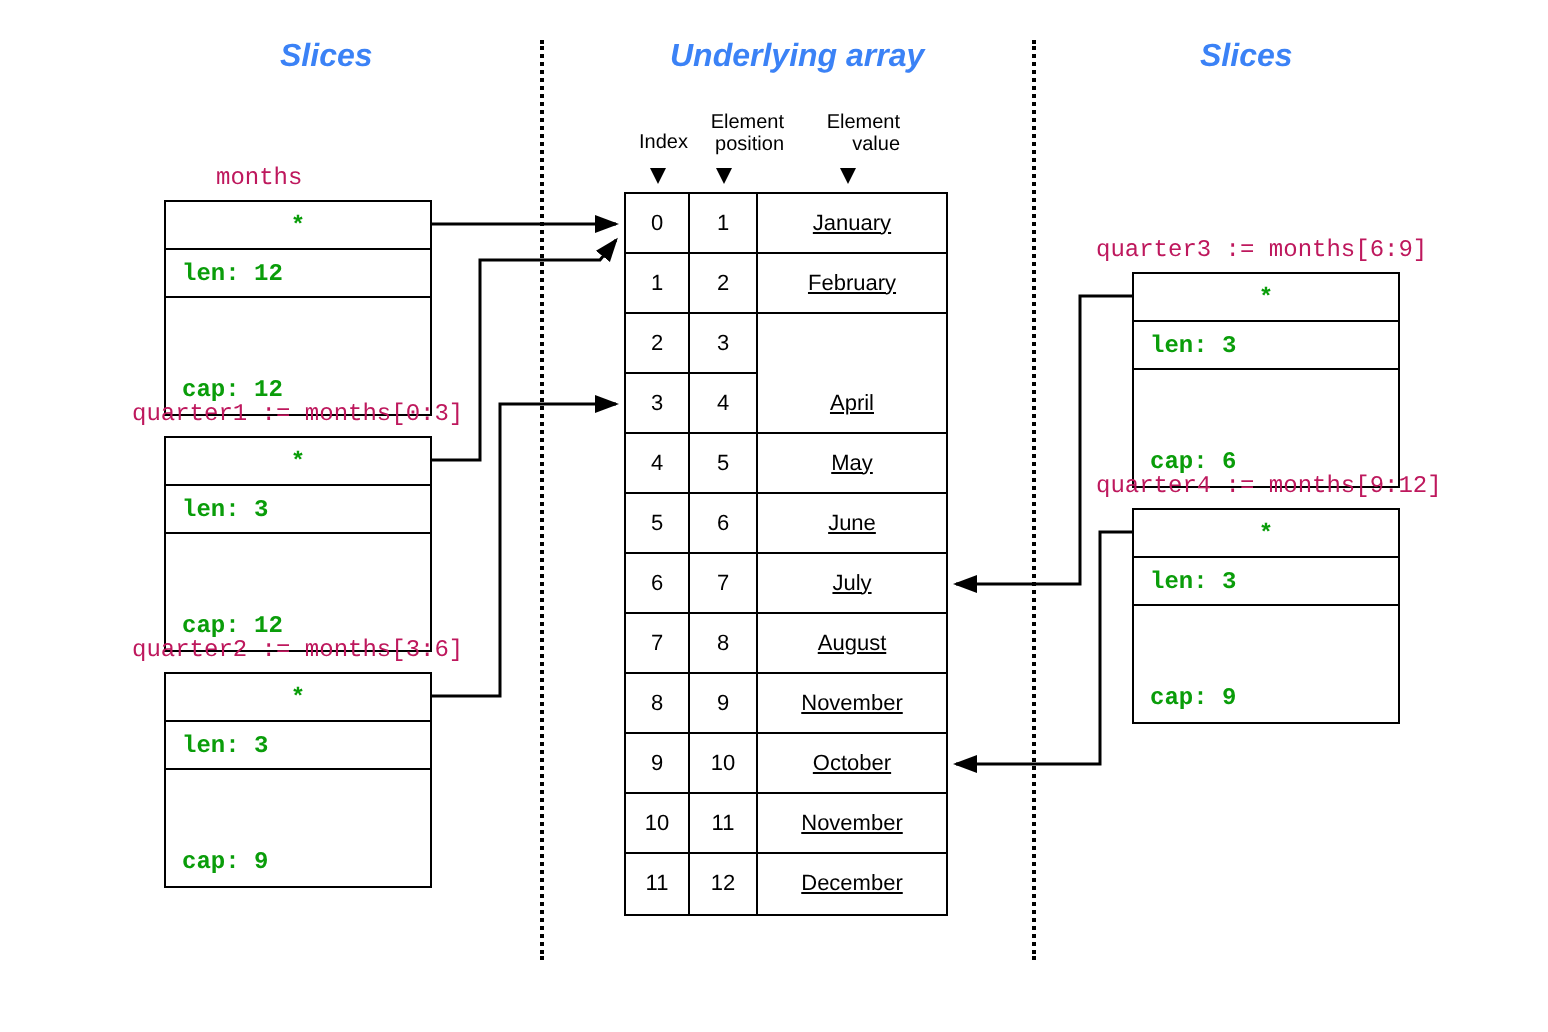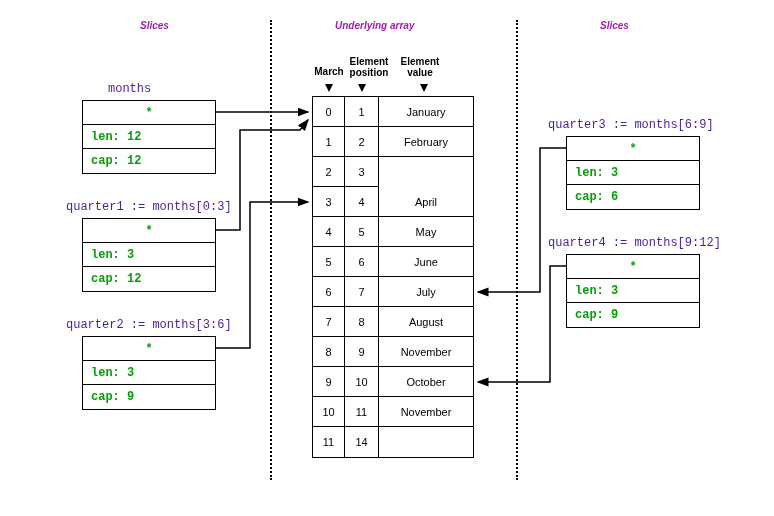--- a/index.html
+++ b/index.html
@@ -10,54 +10,54 @@
     font-size: 11px;
     background: #fff;
     width: 774px;
     height: 516px;
     position: relative;
   }
   .heading {
     position: absolute;
     font-style: italic;
     font-weight: bold;
-    font-size: 10px;
-    color: #a21caf;
+    font-size: 16px;
+    color: #3b82f6;
   }
   .col-label {
     position: absolute;
-    font-weight: bold;
+    font-weight: normal;
     font-size: 10px;
     color: #000;
-    text-align: center;
+    text-align: right;
   }
   .slice-label {
     position: absolute;
     font-family: "Courier New", monospace;
     font-size: 12px;
-    color: #4c1d95;
+    color: #be185d;
     white-space: nowrap;
   }
   .slice-box {
     position: absolute;
     width: 134px;
     border: 1.5px solid #000;
   }
   .slice-row {
     height: 24px;
     border-bottom: 1.5px solid #000;
     padding: 0 8px;
     display: flex;
     align-items: center;
     font-family: "Courier New", monospace;
     font-size: 12px;
     color: #0a9d0a;
     font-weight: bold;
   }
-  .slice-row:last-child { border-bottom: none; }
+  .slice-row:last-child { border-bottom: none; margin-top: 34px; }
   .slice-row.center { justify-content: center; }
   .array-table {
     position: absolute;
     left: 312px;
     top: 96px;
     border: 1.5px solid #000;
   }
   .arr-row { display: flex; height: 30px; }
   .arr-cell {
     border-right: 1.5px solid #000;
@@ -65,21 +65,21 @@
     display: flex;
     align-items: center;
     justify-content: center;
     font-family: Verdana, Geneva, sans-serif;
     font-size: 11px;
     color: #000;
   }
   .arr-row:last-child .arr-cell { border-bottom: none; }
   .arr-cell.idx { width: 32px; }
   .arr-cell.pos { width: 34px; }
-  .arr-cell.val { width: 94px; border-right: none; }
+  .arr-cell.val { width: 94px; border-right: none; text-decoration: underline; }
   .vdots {
     position: absolute;
     width: 2px;
     border-left: 2px dotted #000;
   }
   .arrow-v {
     position: absolute;
     width: 0;
     height: 0;
     border-left: 4px solid transparent;
@@ -98,21 +98,21 @@
 </head>
 <body>
 
 <div class="heading" style="left:140px; top:20px;">Slices</div>
 <div class="heading" style="left:335px; top:20px;">Underlying array</div>
 <div class="heading" style="left:600px; top:20px;">Slices</div>
 
 <div class="vdots" style="left:270px; top:20px; height:460px;"></div>
 <div class="vdots" style="left:516px; top:20px; height:460px;"></div>
 
-<div class="col-label" style="left:314px; top:66px; width:30px;">March</div>
+<div class="col-label" style="left:314px; top:66px; width:30px;">Index</div>
 <div class="col-label" style="left:346px; top:56px; width:46px; white-space:pre-line;">Element
 position</div>
 <div class="col-label" style="left:390px; top:56px; width:60px; white-space:pre-line;">Element
 value</div>
 
 <div class="arrow-v" style="left:325px; top:84px;"></div>
 <div class="arrow-v" style="left:358px; top:84px;"></div>
 <div class="arrow-v" style="left:420px; top:84px;"></div>
 
 <div class="array-table" id="array-table">
@@ -165,21 +165,22 @@
       <div class="arr-cell pos">10</div>
       <div class="arr-cell val">October</div>
     </div>
     <div class="arr-row">
       <div class="arr-cell idx">10</div>
       <div class="arr-cell pos">11</div>
       <div class="arr-cell val">November</div>
     </div>
     <div class="arr-row">
       <div class="arr-cell idx">11</div>
-      <div class="arr-cell pos">14</div>
+      <div class="arr-cell pos">12</div>
+      <div class="arr-cell val">December</div>
     </div>
   </div>
 
 <div class="slice-label" style="left:108px; top:82px;">months</div>
 <div class="slice-box" style="left:82px; top:100px;">
   <div class="slice-row center">*</div>
   <div class="slice-row">len: 12</div>
   <div class="slice-row">cap: 12</div>
 </div>
 

